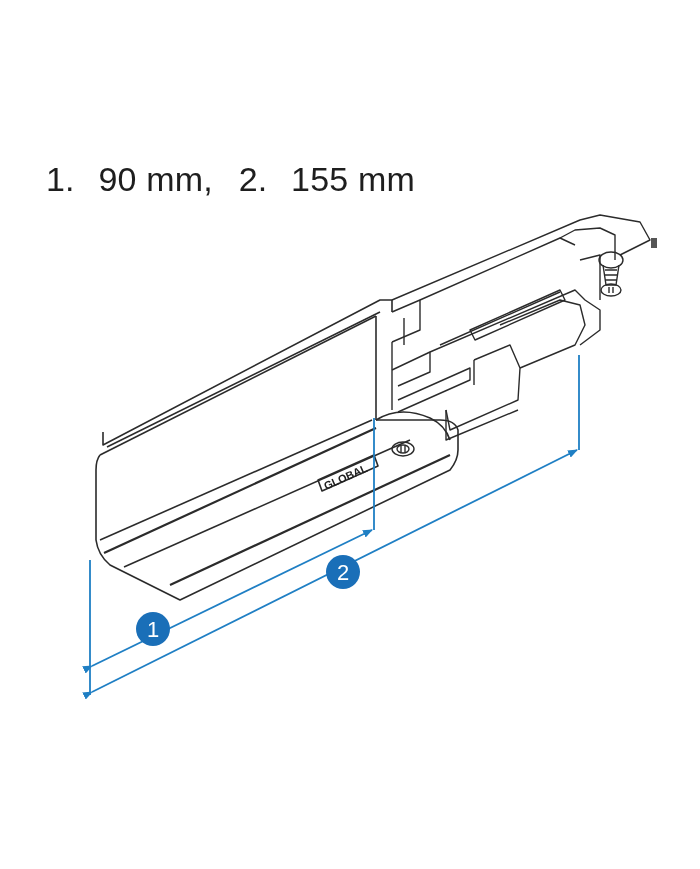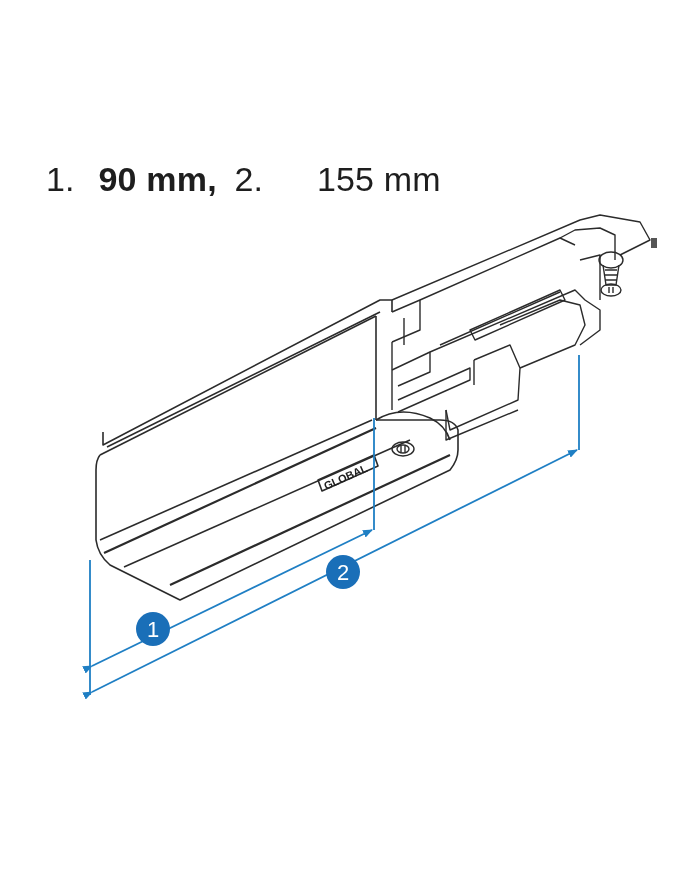--- a/index.html
+++ b/index.html
@@ -10,23 +10,23 @@
   }
   .caption span { margin-right: 0; }
   .drawing { position: absolute; left: 0; top: 0; }
   .badge-label { font-family: "Liberation Sans", sans-serif; font-size: 22px; fill: #ffffff; }
 </style>
 </head>
 <body>
 
 <div class="caption">
   <span style="margin-right: 14px;">1.</span>
-  <span style="margin-right: 8px; font-weight: bold;">90 mm,</span>
+  <span style="margin-right: 16px;">90 mm,</span>
   <span style="margin-right: 14px;">2.</span>
-  <span style="margin-right: 0px; margin-left: 30px;">155 mm</span>
+  <span style="margin-right: 0px;">155 mm</span>
 </div>
 
 <svg class="drawing" width="700" height="869" viewBox="0 0 700 869" xmlns="http://www.w3.org/2000/svg">
   <defs>
     <marker id="arrowHead" markerWidth="10" markerHeight="8" refX="9" refY="4" orient="auto" markerUnits="userSpaceOnUse">
       <path d="M0,0 L10,4 L0,8 Z" fill="#1f7fc4"></path>
     </marker>
   </defs>
 
   <g fill="none" stroke="#2b2b2b" stroke-width="1.6" stroke-linejoin="round">

